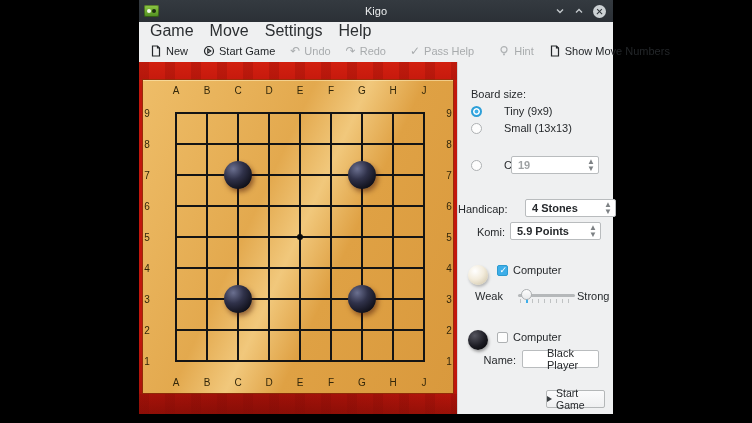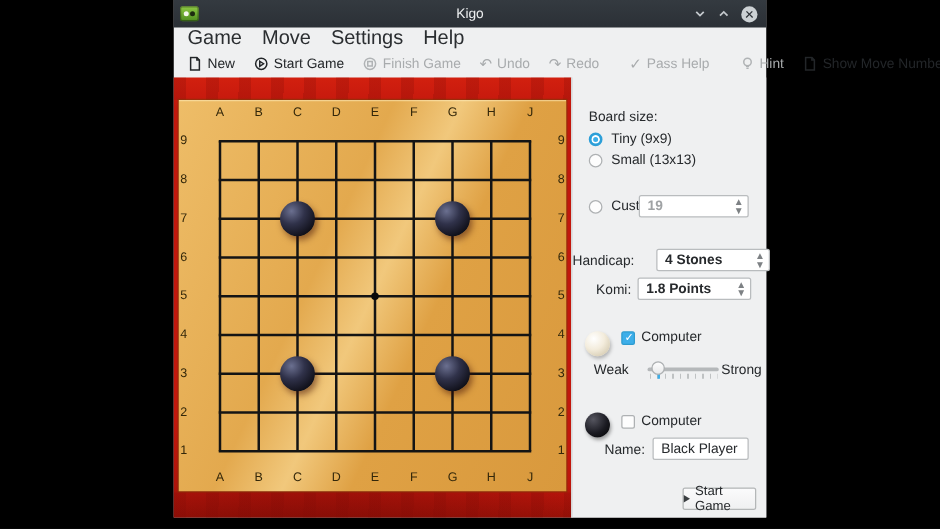--- a/index.html
+++ b/index.html
@@ -56,38 +56,38 @@
     background:radial-gradient(circle at 33% 28%, #6b7090 0%, #30324a 38%, #0f0f18 78%);
     box-shadow:2px 3px 5px rgba(60,12,4,.5); }
   .star-point { position:absolute; width:6px; height:6px; border-radius:50%; background:#0a0a0a; transform:translate(-50%,-50%); }
 
   
   .setup-panel { position:absolute; left:318px; top:0; width:156px; height:352px; background:#eff0f1; border-left:1px solid #d2d4d5; font-size:11px; color:#26292c; }
   .panel-header { position:relative; height:18px; border-bottom:1px solid #dcdedf; }
   .panel-title { position:absolute; left:9px; top:3px; font-size:11px; }
   .float-icon { position:absolute; right:8px; top:3px; color:#8f9396; font-size:9px; }
   .plabel { position:absolute; }
-  .radio-row { position:absolute; left:13px; display:flex; align-items:center; gap:7px; height:14px; }
+  .radio-row { position:absolute; left:13px; display:flex; align-items:center; gap:22px; height:14px; }
   .radio { width:11px; height:11px; border-radius:50%; border:1px solid #aeb1b3; background:#fdfdfd; flex:0 0 auto; }
   .radio.on { border:2px solid #2d9fd8; background:#3daee9; box-shadow:inset 0 0 0 1.5px #fff; }
   .spin { position:absolute; background:#fff; border:1px solid #b9bcbe; border-radius:2px; display:flex; align-items:center; }
   .spin .val { flex:1; padding-left:6px; font-size:11px; color:#26292c;font-weight:bold; }
   .spin.disabled .val { color:#9fa2a4; }
   .spin .arrows { width:14px; display:flex; flex-direction:column; align-items:center; line-height:7px; color:#7d8184; font-size:8px; }
   .check { width:11px; height:11px; border:1px solid #aeb1b3; border-radius:2px; background:#fdfdfd; position:absolute; }
   .check.on { background:#3daee9; border-color:#2d9bd0; }
   .check.on:before { content:"\2713"; position:absolute; left:1.5px; top:-1.5px; color:#fff; font-size:9px; }
   .sphere { position:absolute; width:20px; height:20px; border-radius:50%; }
   .sphere.white { background:radial-gradient(circle at 35% 30%, #ffffff 0%, #f3ecdc 45%, #cdc2a6 95%); box-shadow:1px 2px 3px rgba(0,0,0,.25); }
   .sphere.black { background:radial-gradient(circle at 33% 28%, #55555f 0%, #1b1b22 55%, #000 100%); box-shadow:1px 2px 3px rgba(0,0,0,.35); }
   .slider-groove { position:absolute; height:3px; background:#b5b8ba; border-radius:2px; }
   .slider-ticks { position:absolute; height:4px; background:repeating-linear-gradient(to right,#bfc2c3 0 1px, transparent 1px 6px); }
   .slider-handle { position:absolute; width:11px; height:11px; border-radius:50%; background:linear-gradient(#fdfdfd,#e8e9ea); border:1px solid #aeb1b3; }
   .slider-mark { position:absolute; width:2px; height:4px; background:#3daee9; }
-  .text-input { position:absolute; background:#fff; border:1px solid #b9bcbe; border-radius:2px; font-size:11px; color:#26292c; display:flex; align-items:center; padding-left:6px; }
+  .text-input { position:absolute; background:#fff; border:1px solid #b9bcbe; border-radius:2px; font-size:11px; color:#26292c; display:flex; align-items:center; padding-left:24px; }
   .start-btn { position:absolute; background:linear-gradient(#fbfbfc,#eff0f1); border:1px solid #b4b7b8; border-radius:2px; font-size:10.5px; color:#26292c; display:flex; align-items:center; justify-content:center; gap:4px; }
   .play-tri { width:0; height:0; border-left:5px solid #3a3e41; border-top:3.5px solid transparent; border-bottom:3.5px solid transparent; }
 </style>
 </head>
 <body>
 
 <div class="screen">
   <div class="window">
 
     <div class="titlebar">
@@ -118,27 +118,20 @@
             <path d="M7.5 1v2h2" fill="#232629"></path>
           </svg>
         <span>New</span>
       </div>
       <div class="tbtn on">
         <svg class="ticon" viewBox="0 0 12 12">
             <circle cx="6" cy="6" r="4.5"></circle>
             <path d="M4.8 4l3 2-3 2z" fill="#232629" stroke="none"></path>
           </svg>
         <span>Start Game</span>
-      </div>
-      <div class="tbtn">
-        <svg class="ticon" viewBox="0 0 12 12">
-            <circle cx="6" cy="6" r="4.5"></circle>
-            <rect x="4.2" y="4.2" width="3.6" height="3.6" fill="#b0b3b5" stroke="none"></rect>
-          </svg>
-        <span>Finish Game</span>
       </div>
       <div class="tbtn">
         <span class="glyph">↶</span>
         <span>Undo</span>
       </div>
       <div class="tbtn">
         <span class="glyph">↷</span>
         <span>Redo</span>
       </div>
       <div class="tsep"></div>
@@ -262,21 +255,21 @@
         <div class="spin" style="left:52px; top:137px; width:91px; height:18px;margin-left:15px;">
           <span class="val">4 Stones</span>
           <span class="arrows">
               <span>▲</span>
               <span>▼</span>
             </span>
         </div>
 
         <span class="plabel" style="left:0; top:164px; width:47px; text-align:right;">Komi:</span>
         <div class="spin" style="left:52px; top:160px; width:91px; height:18px;">
-          <span class="val">1.8 Points</span>
+          <span class="val">5.9 Points</span>
           <span class="arrows">
               <span>▲</span>
               <span>▼</span>
             </span>
         </div>
 
         <div class="sphere white" style="left:10px; top:203px;"></div>
         <span class="check on" style="left:39px; top:203px;"></span>
         <span class="plabel" style="left:55px; top:202px;">Computer</span>
         <span class="plabel" style="left:17px; top:228px;">Weak</span>

